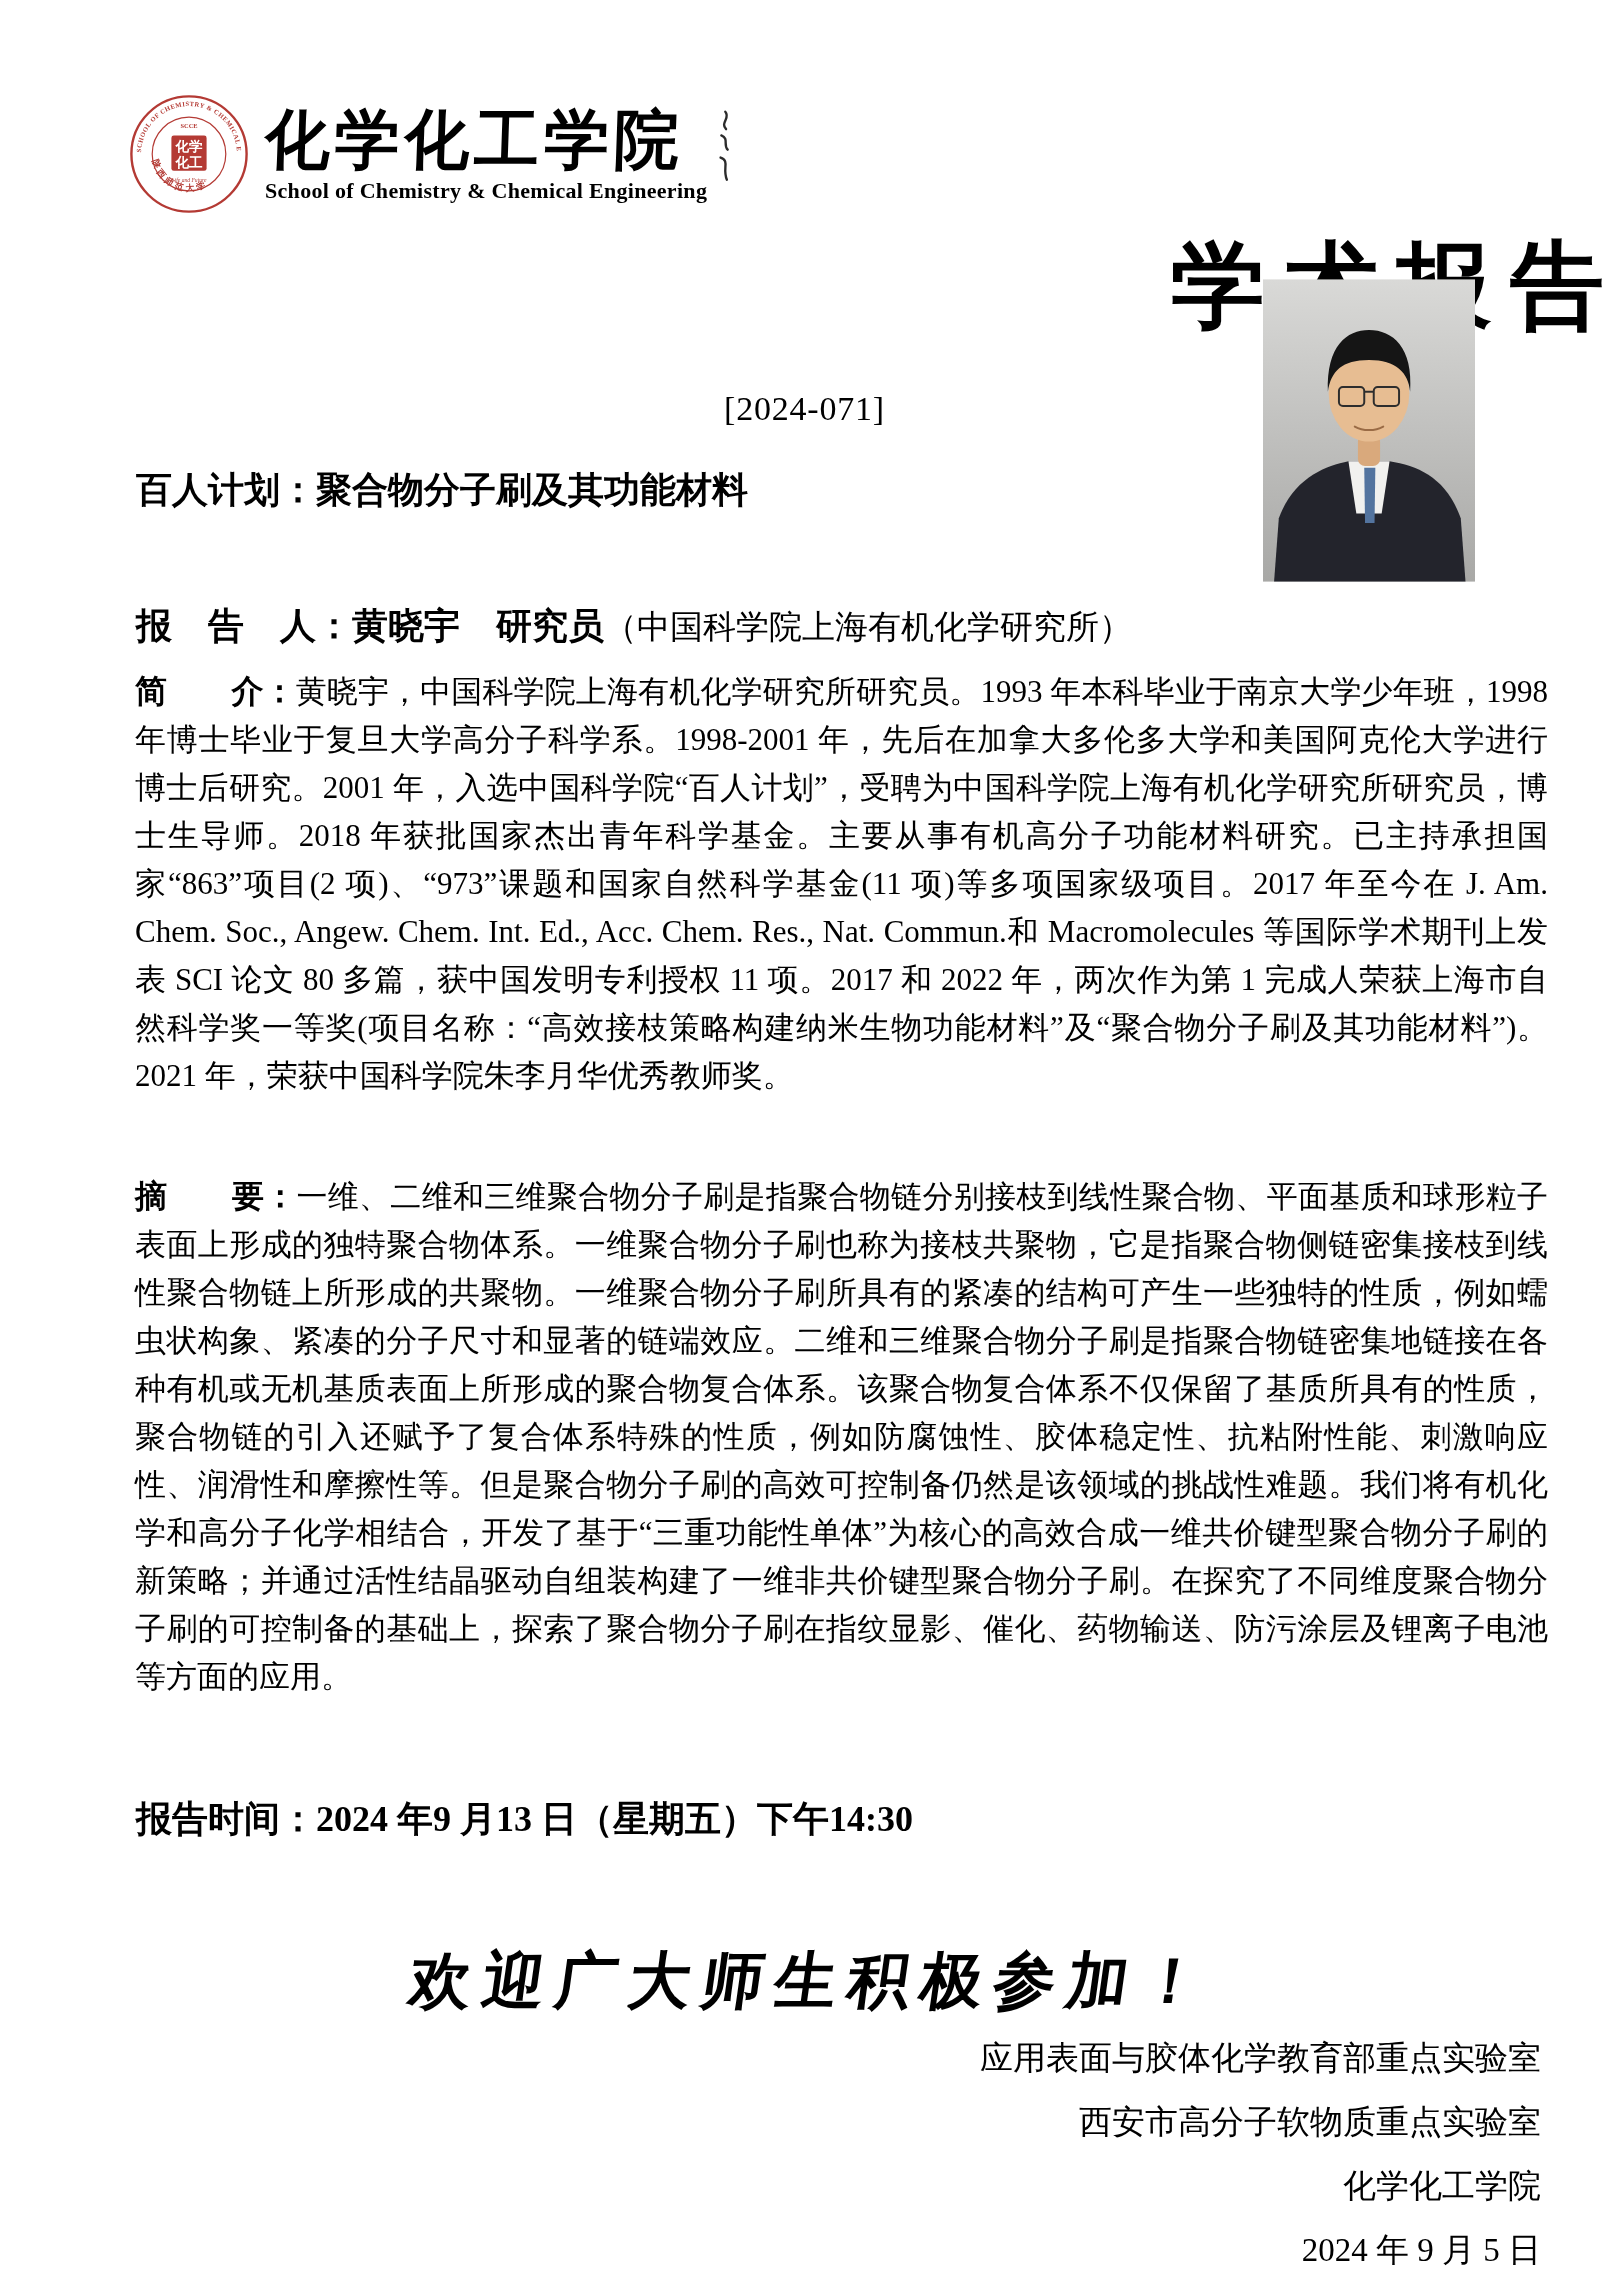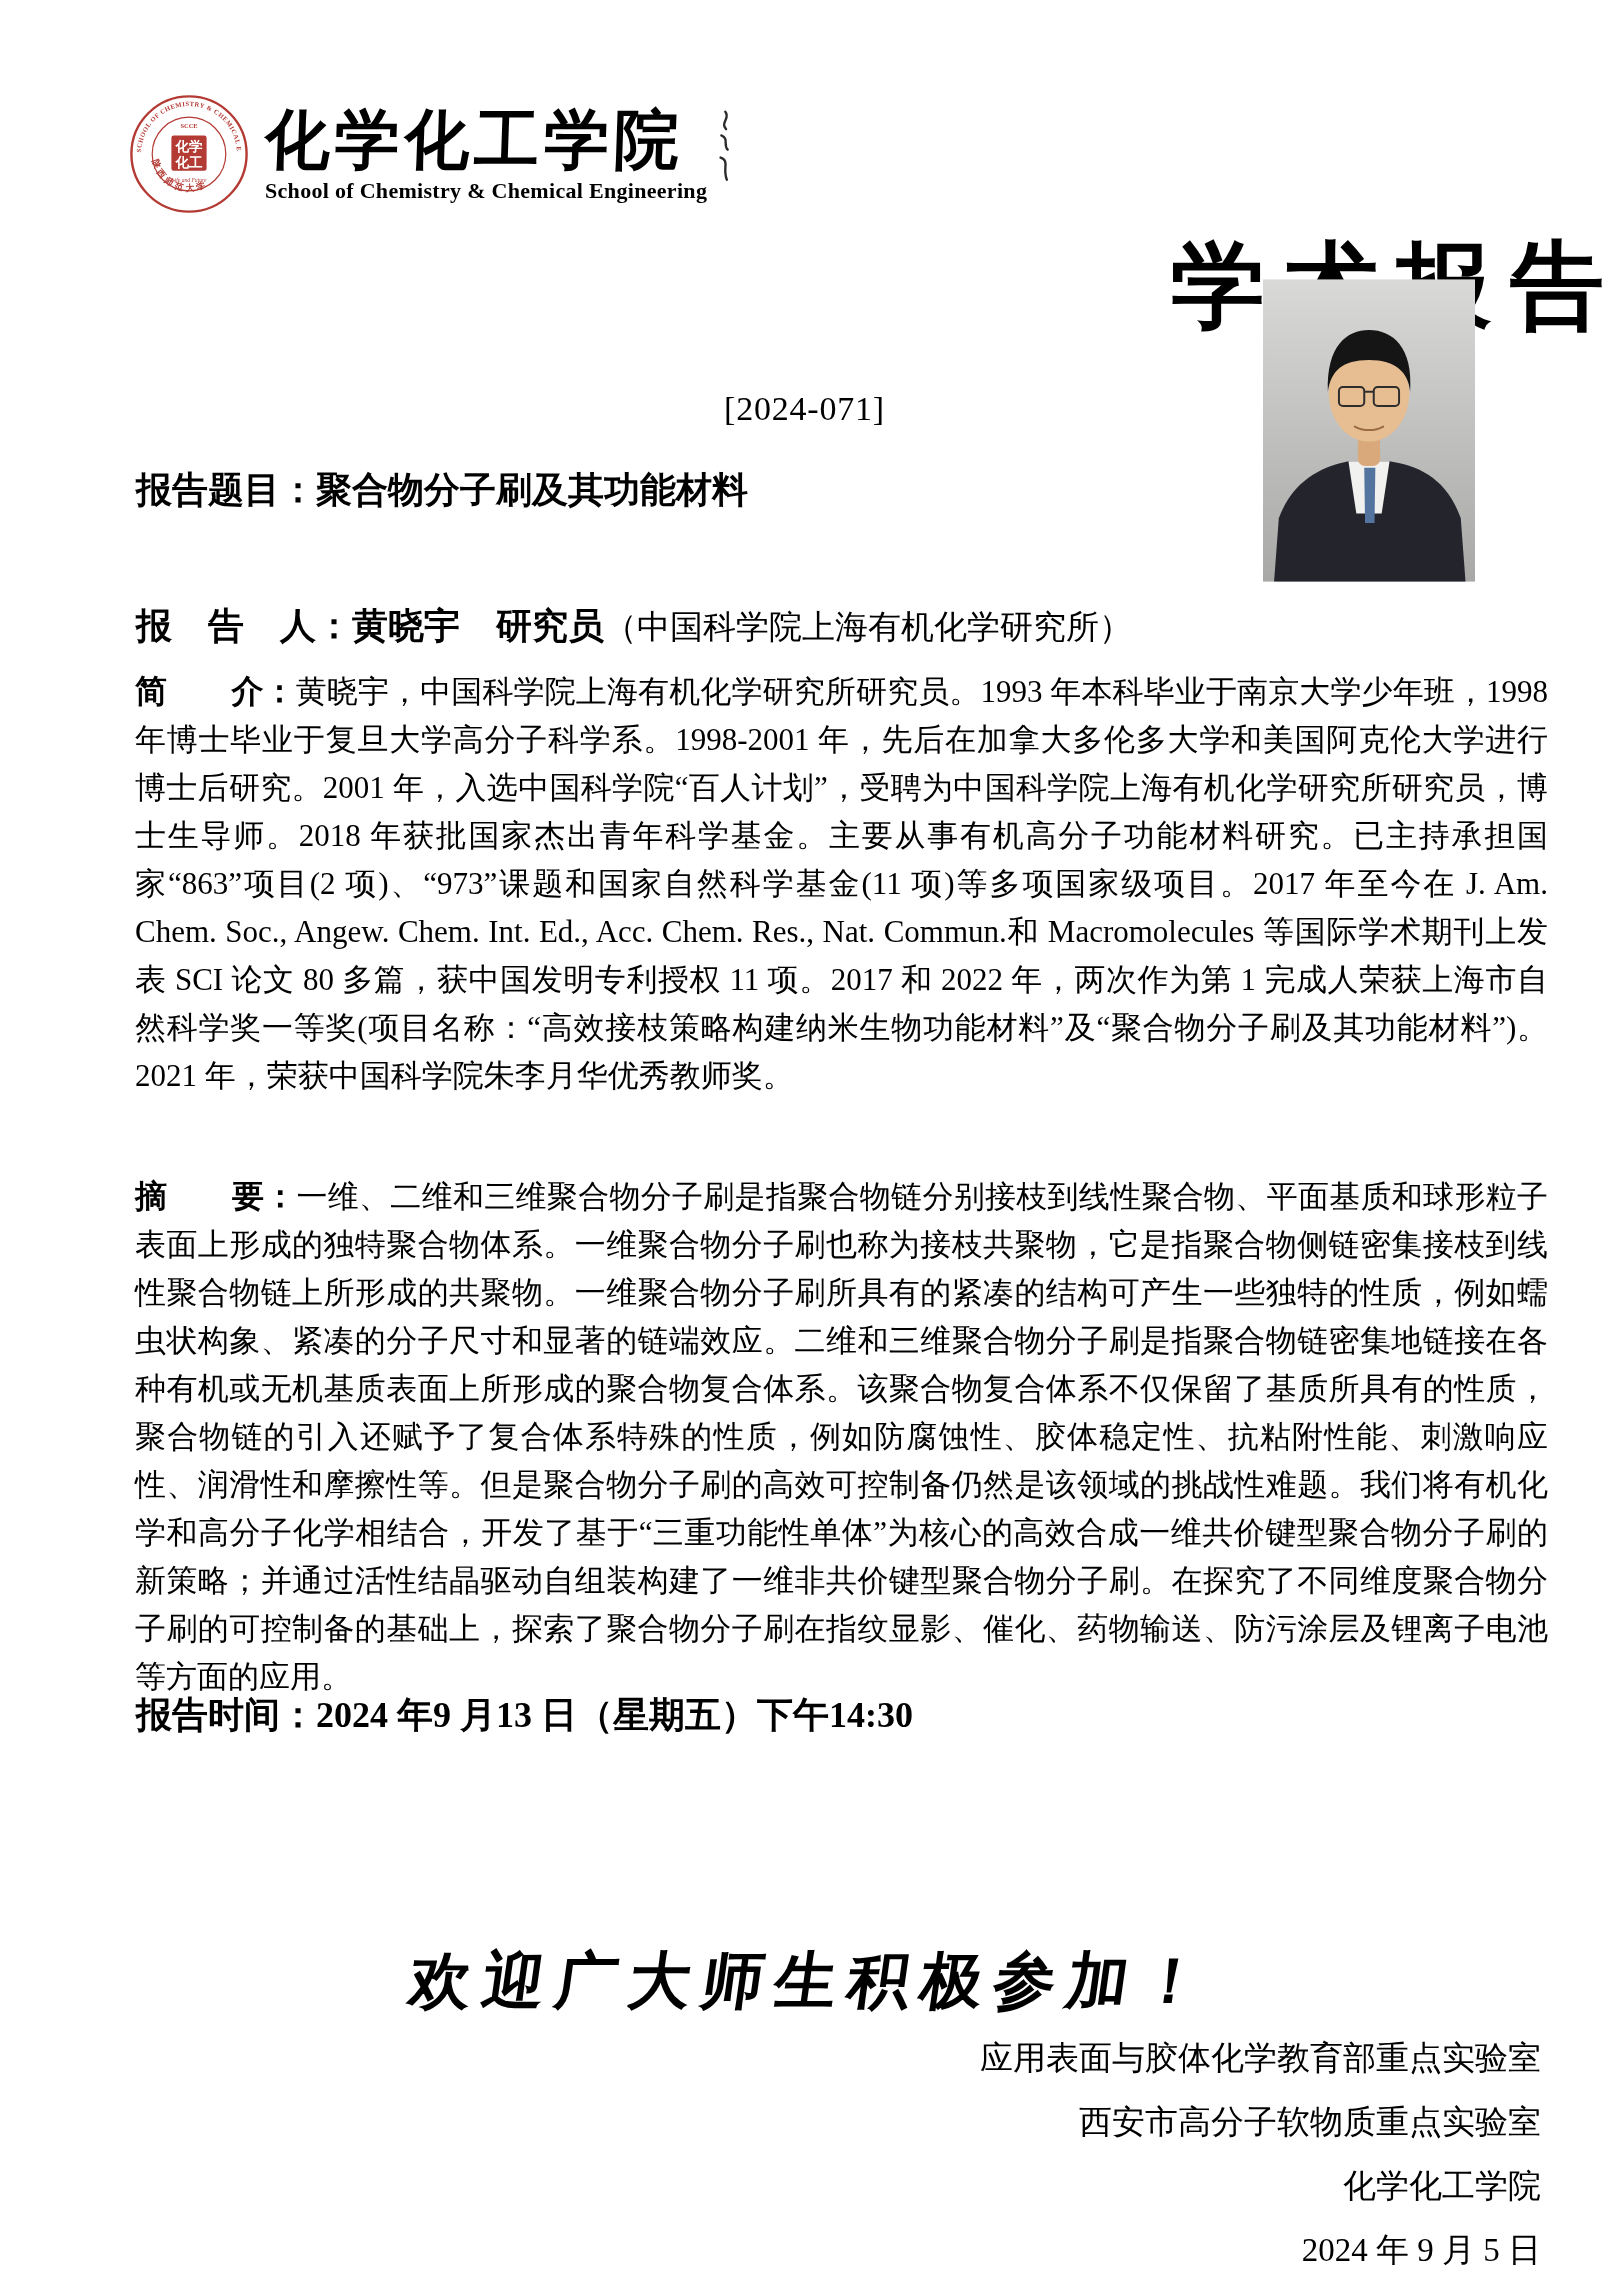--- a/index.html
+++ b/index.html
@@ -45,21 +45,21 @@
   .para{
     position:absolute;left:135px;right:75px;
     font-size:31px;line-height:48px;
     text-align:justify;text-justify:inter-character;
   }
   .para-bio{top:667px;}
   .para-abstract{top:1172px;}
   .para-label{font-size:32px;font-weight:700;}
   
   .meta-line{position:absolute;left:136px;white-space:nowrap;font-size:36px;font-weight:700;}
-  .meta-time{top:1691px;}
+  .meta-time{top:1795px;}
   .meta-venue{top:1866px;}
   
   .welcome{
     position:absolute;left:0;right:0;top:1939px;
     text-align:center;font-size:62px;font-weight:900;letter-spacing:11px;
     transform:skewX(-8deg);
   }
   
   .footer{
     position:absolute;right:82px;top:2026px;
@@ -123,21 +123,21 @@
       <ellipse cx="134" cy="144" rx="51" ry="61" fill="#e7bd92"></ellipse>
       <path d="M82 142 C80 84 106 64 134 64 C164 64 190 86 186 142 C184 118 168 102 134 102 C100 102 86 116 82 142 Z" fill="#151515"></path>
       <rect x="96" y="136" width="32" height="24" rx="5" fill="none" stroke="#2d2d2d" stroke-width="2.5"></rect>
       <rect x="140" y="136" width="32" height="24" rx="5" fill="none" stroke="#2d2d2d" stroke-width="2.5"></rect>
       <line x1="128" y1="142" x2="140" y2="142" stroke="#2d2d2d" stroke-width="2.5"></line>
       <path d="M116 186 C126 192 142 192 152 186" fill="none" stroke="#9a6b45" stroke-width="2.5" stroke-linecap="round"></path>
     </svg>
   </div>
 
   <div class="field field-topic">
-    <span>报告题目：</span><span>聚合物分子刷及其功能材料</span>
+    <span>百人计划：</span><span>聚合物分子刷及其功能材料</span>
   </div>
   <div class="field field-speaker">
     <span>报　告　人：</span><span>黄晓宇　研究员</span><span class="affiliation">（中国科学院上海有机化学研究所）</span>
   </div>
 
   <div class="para para-bio">
     <span class="para-label">简　　介：</span><span>黄晓宇，中国科学院上海有机化学研究所研究员。1993 年本科毕业于南京大学少年班，1998 年博士毕业于复旦大学高分子科学系。1998-2001 年，先后在加拿大多伦多大学和美国阿克伦大学进行博士后研究。2001 年，入选中国科学院“百人计划”，受聘为中国科学院上海有机化学研究所研究员，博士生导师。2018 年获批国家杰出青年科学基金。主要从事有机高分子功能材料研究。已主持承担国家“863”项目(2 项)、“973”课题和国家自然科学基金(11 项)等多项国家级项目。2017 年至今在 J. Am. Chem. Soc., Angew. Chem. Int. Ed., Acc. Chem. Res., Nat. Commun.和 Macromolecules 等国际学术期刊上发表 SCI 论文 80 多篇，获中国发明专利授权 11 项。2017 和 2022 年，两次作为第 1 完成人荣获上海市自然科学奖一等奖(项目名称：“高效接枝策略构建纳米生物功能材料”及“聚合物分子刷及其功能材料”)。2021 年，荣获中国科学院朱李月华优秀教师奖。</span>
   </div>
 
   <div class="para para-abstract">

